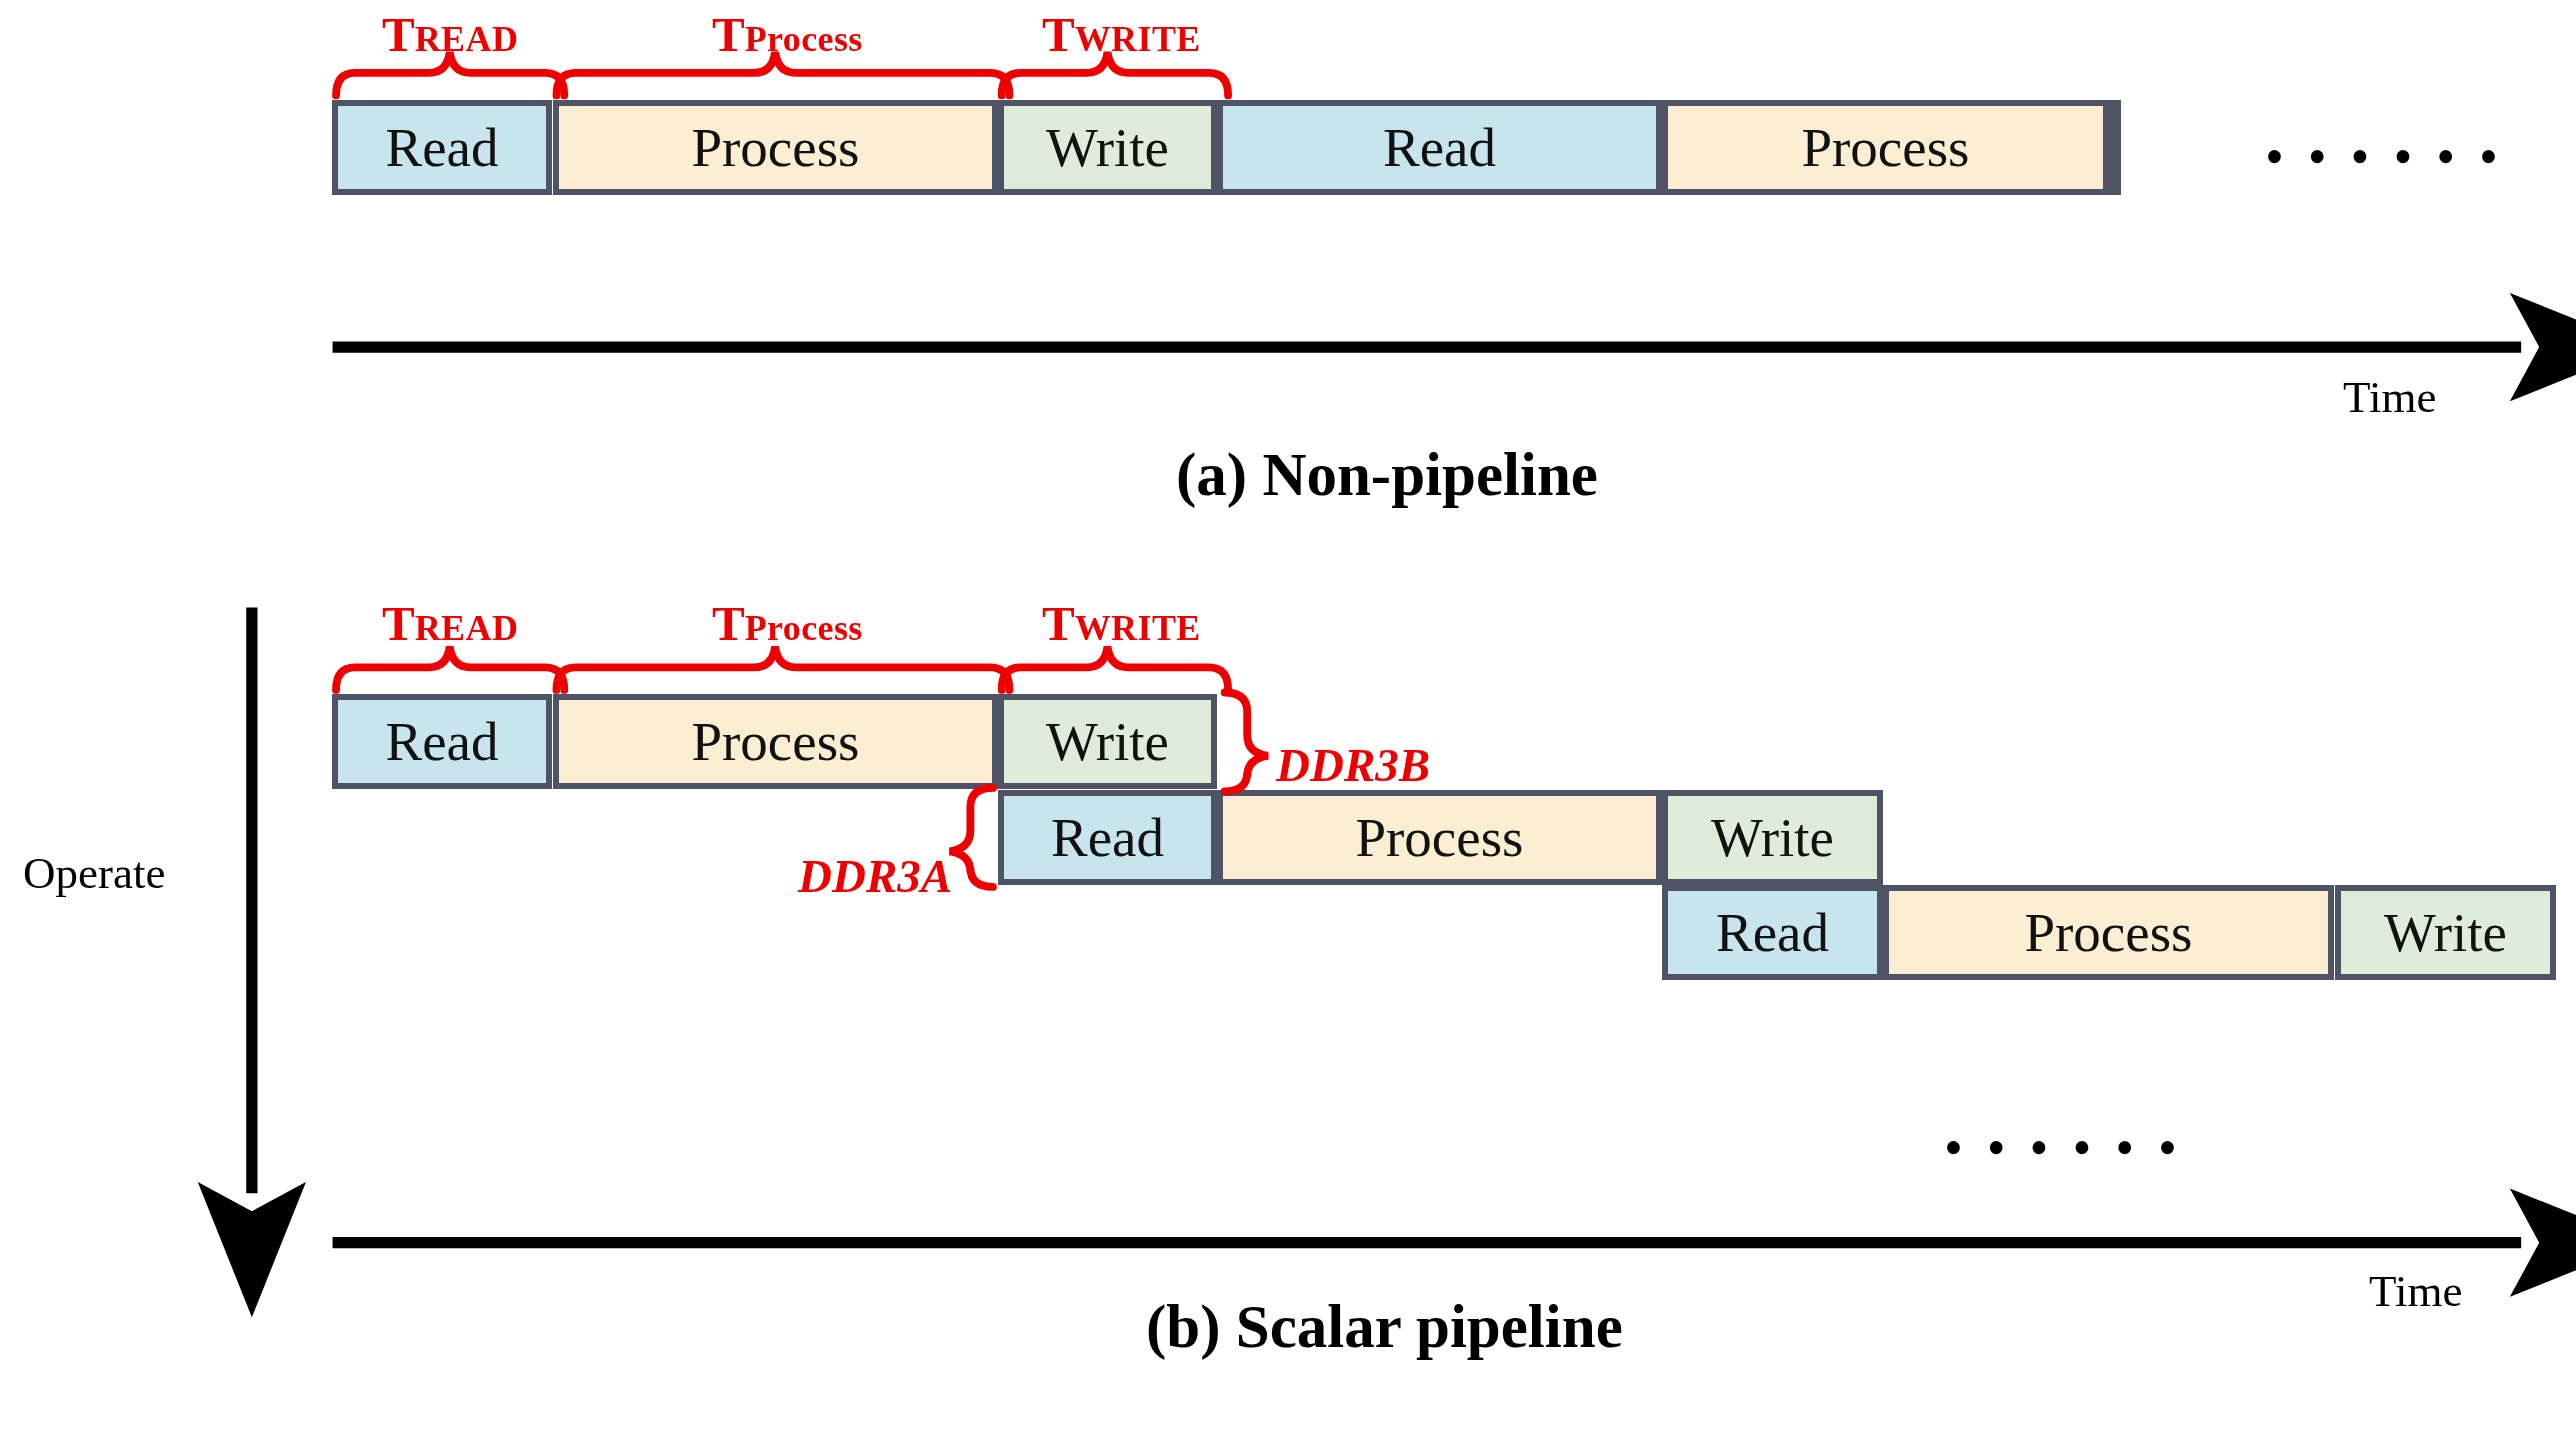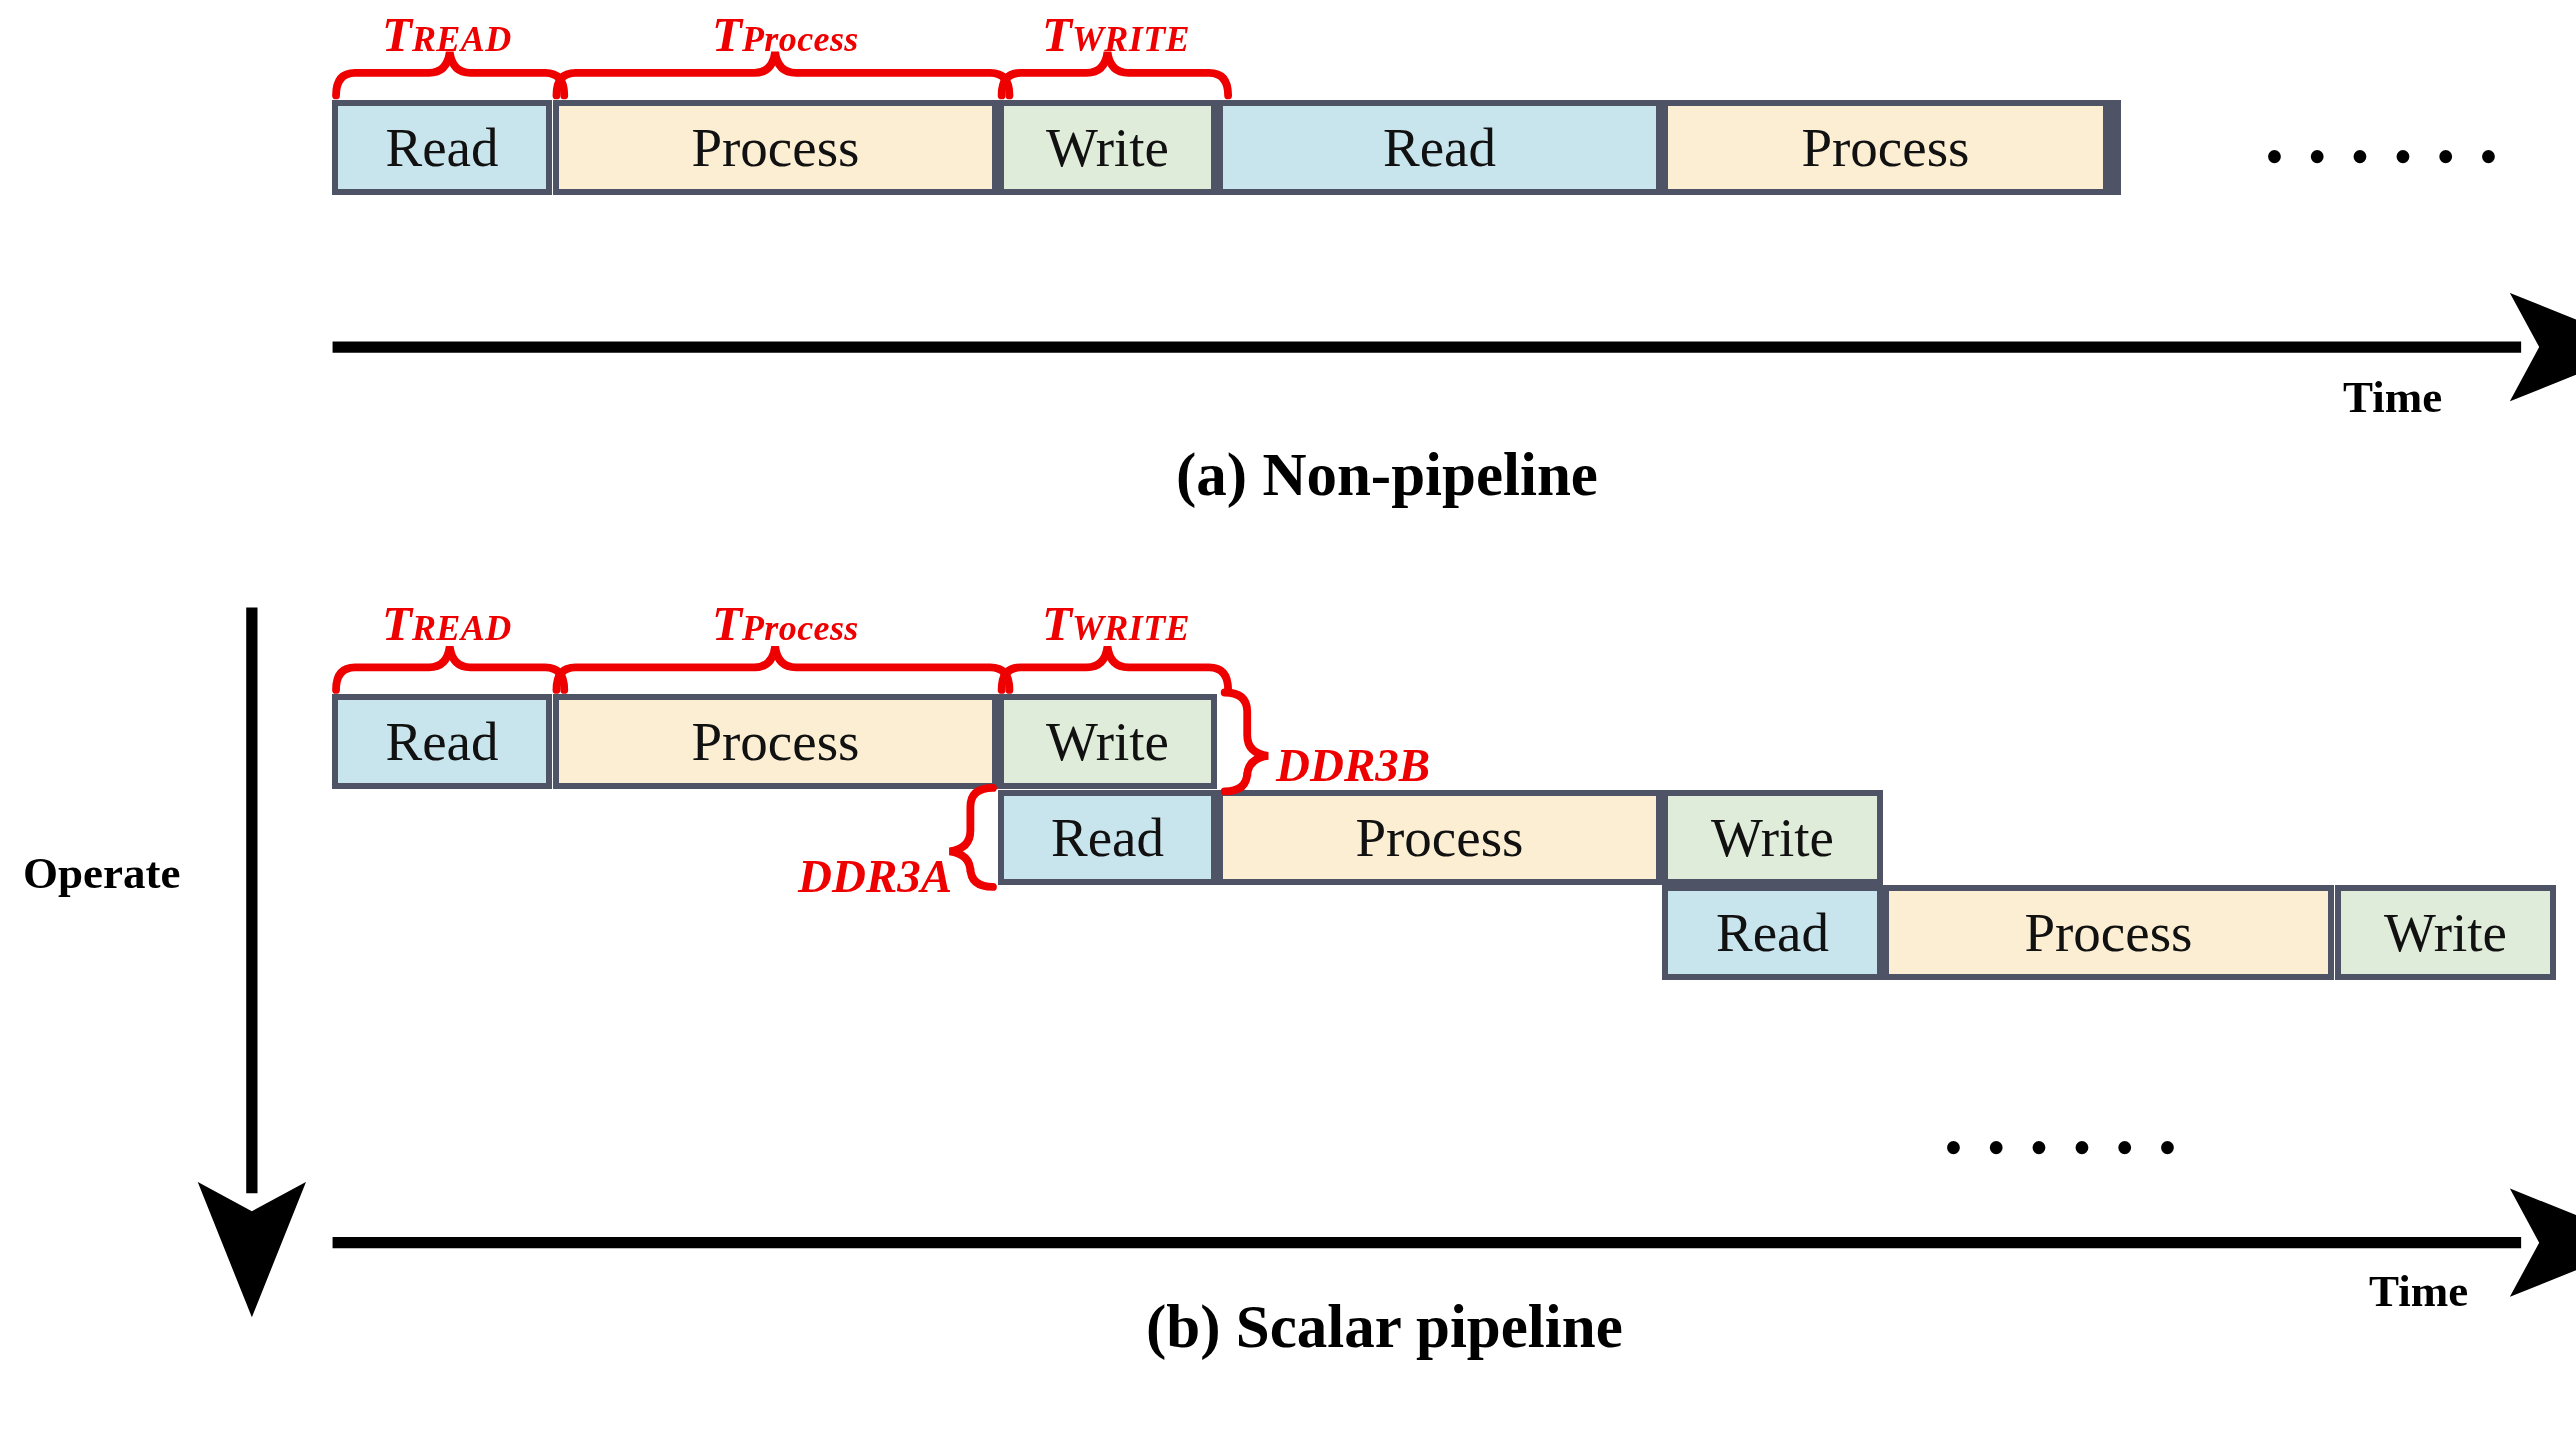--- a/index.html
+++ b/index.html
@@ -32,21 +32,20 @@
     line-height: 1;
     font-family: "Liberation Serif", "DejaVu Serif", serif;
   }
   .blk.read    { background: #c8e4ec; }
   .blk.process { background: #fbeed3; }
   .blk.write   { background: #dfecd9; }
 
   .tlabel {
     position: absolute;
     color: #ef0000;
-    font-style: italic;
     font-weight: bold;
     font-family: "Liberation Serif", "DejaVu Serif", serif;
     white-space: nowrap;
     line-height: 1;
   }
   .tlabel .big { font-size: 49px; }
   .tlabel .sm  { font-size: 36px; letter-spacing: 0.4px; }
 
   .ddr {
     position: absolute;
@@ -65,21 +64,21 @@
     font-size: 61px;
     color: #000000;
     font-family: "Liberation Serif", "DejaVu Serif", serif;
     white-space: nowrap;
     text-align: left;
     line-height: 1;
   }
 
   .axlabel {
     position: absolute;
-    font-weight: bold;
+    font-weight: normal;
     font-size: 45px;
     color: #000000;
     font-family: "Liberation Serif", "DejaVu Serif", serif;
     white-space: nowrap;
     line-height: 1;
   }
 
   .dots {
     position: absolute;
     font-size: 54px;

